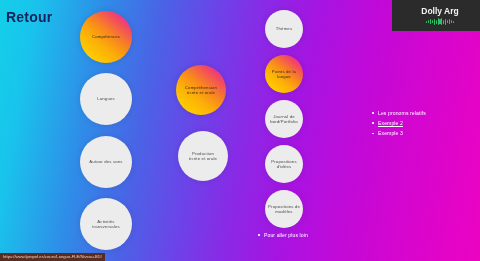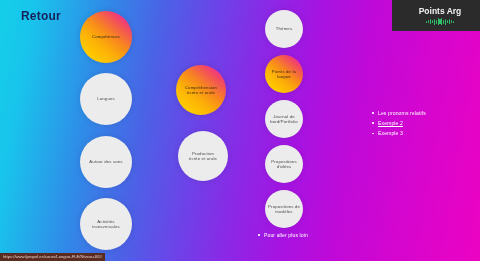--- a/index.html
+++ b/index.html
@@ -22,22 +22,22 @@
         #8a29e6 51%,
         #a614e2 61%,
         #c009d8 72%,
         #d206d0 82%,
         #e104c8 92%,
         #ec03c2 100%);
   }
 
   
   .retour{
-    position:absolute; left:21px; top:9px;
-    font-size:12px; font-weight:bold;
+    position:absolute; left:6px; top:9px;
+    font-size:14px; font-weight:bold;
     color:#16235c; letter-spacing:.2px;
     cursor:pointer;
   }
 
   
   .bubble{
     position:absolute;
     border-radius:50%;
     display:flex; align-items:center; justify-content:center;
     text-align:center;
@@ -189,21 +189,21 @@
 
   <ul class="sidelist" id="side-list">
       <li>Les pronoms relatifs</li>
       <li class="link">Exemple 2</li>
       <li>Exemple 3</li>
     </ul>
 
   <div class="farther">Pour aller plus loin</div>
 
   <div class="audio-card">
-    <div class="title">Points Arg</div>
+    <div class="title">Dolly Arg</div>
     <div class="audio-wave" id="audio-wave">
         <i style="height: 2px; background: rgb(47, 191, 107);"></i>
         <i style="height: 3px; background: rgb(47, 191, 107);"></i>
         <i style="height: 5px; background: rgb(47, 191, 107);"></i>
         <i style="height: 3px; background: rgb(47, 191, 107);"></i>
         <i style="height: 6px; background: rgb(47, 191, 107);"></i>
         <i style="height: 4px; background: rgb(47, 191, 107);"></i>
         <i style="height: 7px; background: rgb(47, 191, 107);"></i>
         <i style="height: 5px; background: rgb(47, 191, 107);"></i>
         <i style="height: 7px; background: rgb(47, 191, 107);"></i>

